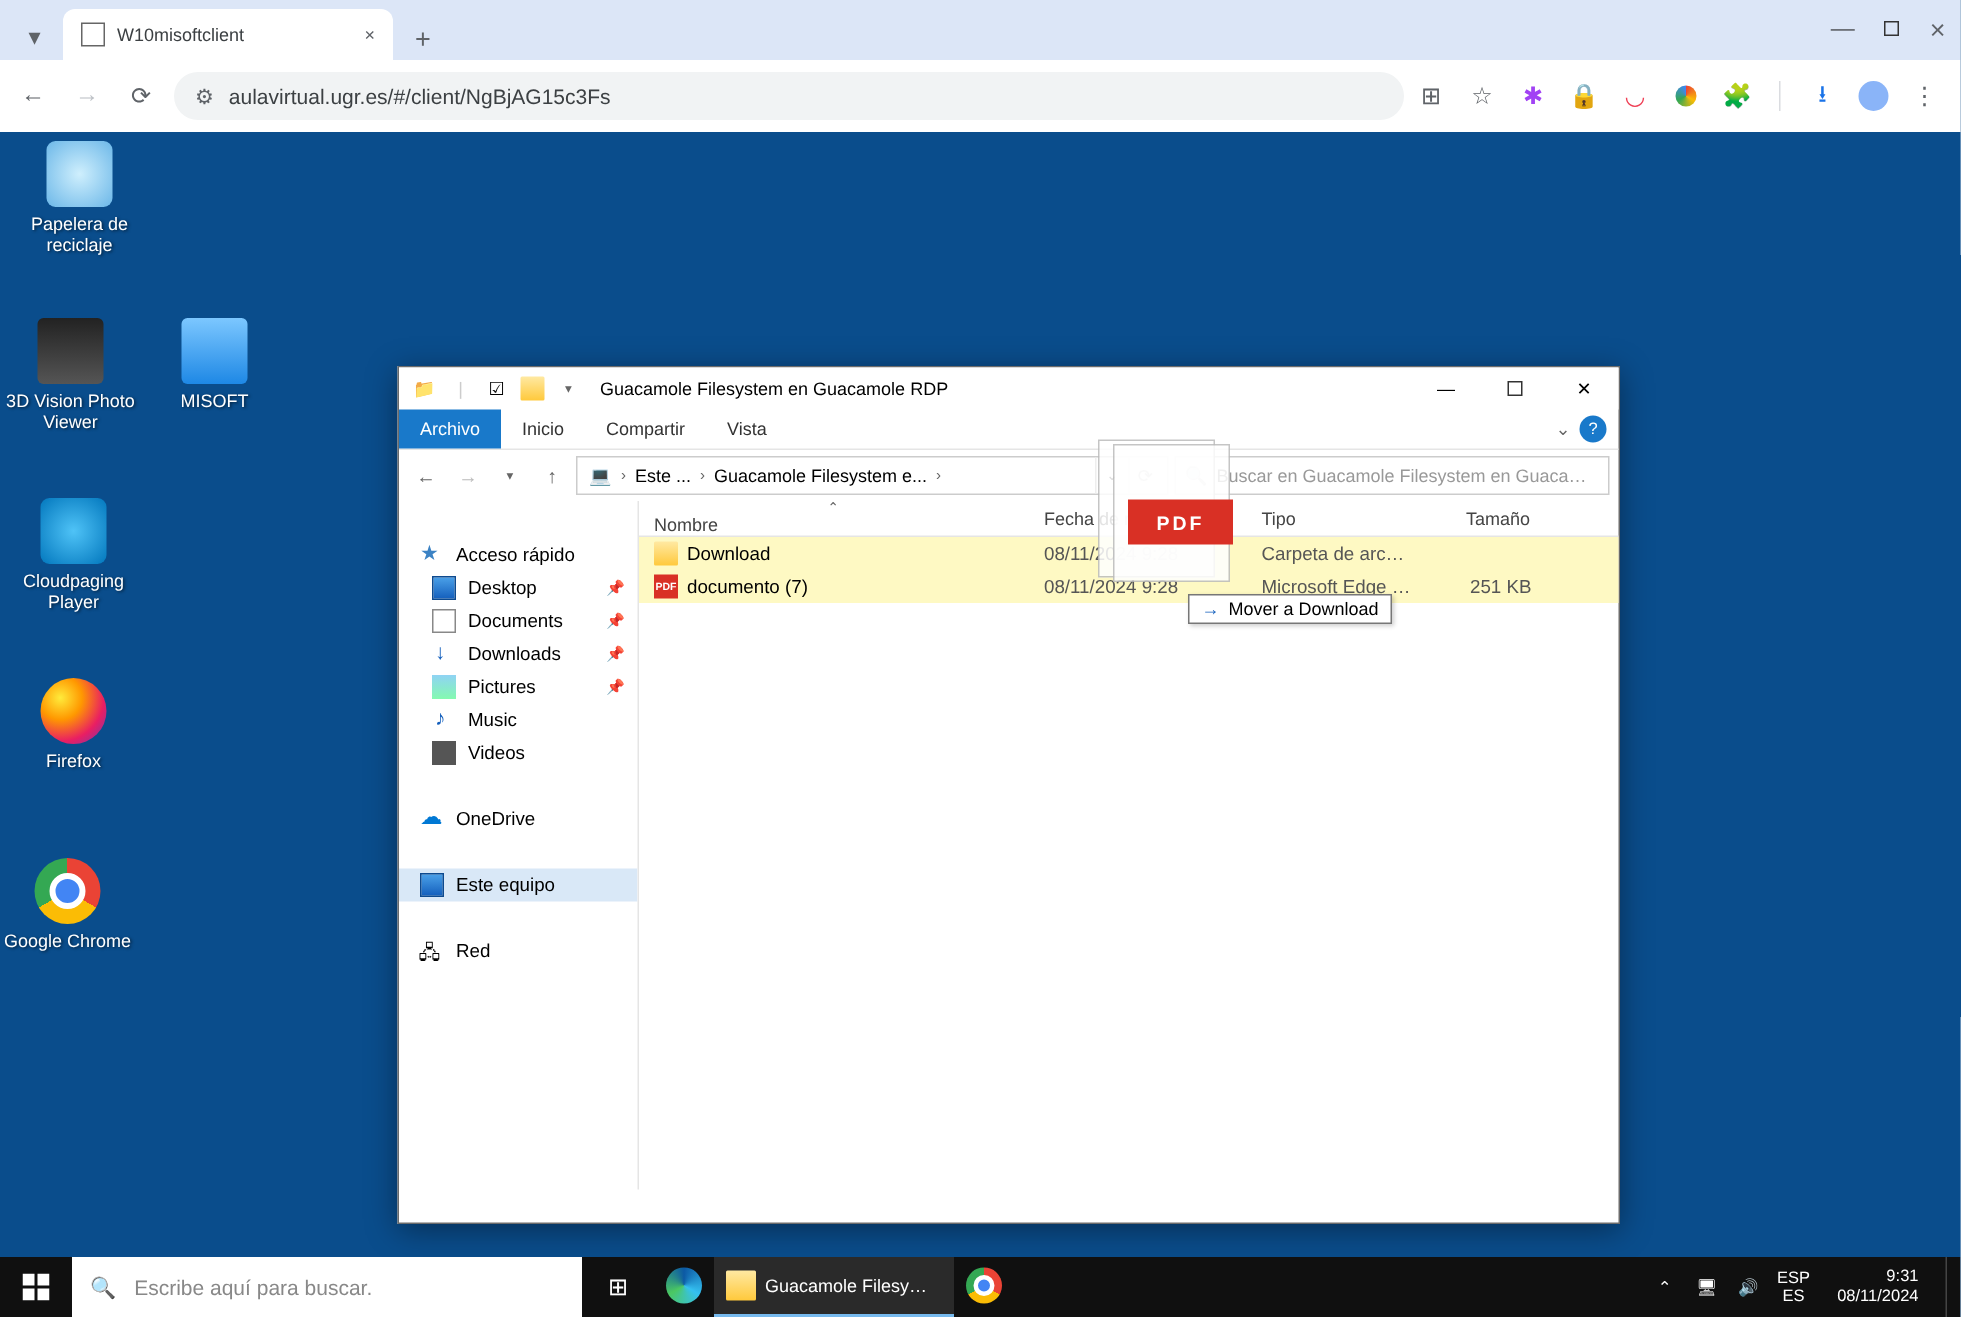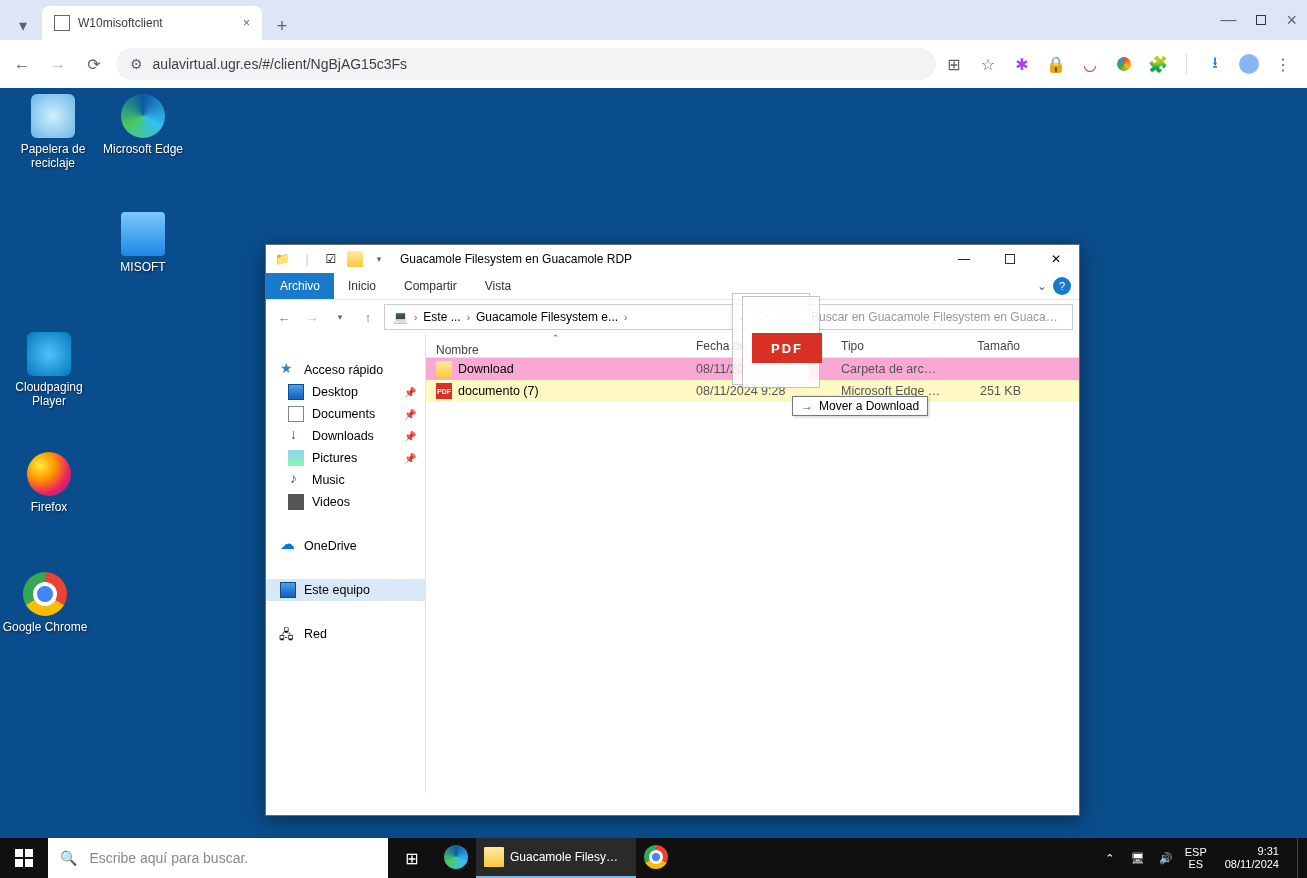--- a/index.html
+++ b/index.html
@@ -66,21 +66,21 @@
 .colheaders .col.date { width:145px;}
 .colheaders .col.type { width:120px;}
 .colheaders .col.size { width:80px; justify-content:flex-end;}
 .colheaders .sortarrow { position:absolute; left:50%; top:-1px; transform:translateX(-50%); font-size:9px; color:#666;}
 .filerow { height:22px; display:flex; align-items:center; font-size:12.5px; color:#000; cursor:pointer;}
 .filerow .cell { padding:0 10px;}
 .filerow .cell.name { width:260px; display:flex; align-items:center; gap:6px;}
 .filerow .cell.date { width:145px; color:#555;}
 .filerow .cell.type { width:120px; color:#555; overflow:hidden; text-overflow:ellipsis; white-space:nowrap;}
 .filerow .cell.size { width:80px; text-align:right; color:#555;}
-.filerow.drop-target { background:#f9a8d4;}
+.filerow.drop-target { background:#fef9c3;}
 .filerow.selected { background:#fef9c3;}
 .fileicon { width:16px; height:16px; flex-shrink:0;}
 .statusbar { height:22px; border-top:1px solid #e5e5e5; display:flex; align-items:center; font-size:11.5px; padding:0 10px; gap:18px; color:#444;}
 .statusbar .viewbtns { margin-left:auto; display:flex; gap:2px;}
 .statusbar .vbtn { width:22px; height:18px; border:1px solid #ccc; cursor:pointer;}
 .statusbar .vbtn.active { background:#cce5ff; border-color:#5a9bd5;}
 
 
 .drag-ghost { position:absolute; left:732px; top:205px; width:100px; height:95px; pointer-events:none;}
 .drag-ghost .paper { position:absolute; width:78px; height:92px; background:#fff; border:1px solid #bbb; opacity:.85;}
@@ -165,23 +165,23 @@
       <div class="ic">⋮</div>
     </div>
   </div>
 </div>
 
 <div class="rdp">
   <div class="desktop-icon" style="left:10px; top:6px;">
     <div class="icon" style="background:radial-gradient(#cfeffd,#6bb7e8);border-radius:6px;"></div>
     <div class="label">Papelera de reciclaje</div>
   </div>
-  <div class="desktop-icon" style="left:100px; top:6px;">
-    <div class="icon" style="background:conic-gradient(#0c59a4,#35c1f1,#4bc862,#0c59a4);border-radius:50%;"></div>
-    <div class="label">Microsoft Edge</div>
+  <div class="desktop-icon" style="left:4px; top:124px;">
+    <div class="icon" style="background:linear-gradient(#222,#555);"></div>
+    <div class="label">3D Vision Photo Viewer</div>
   </div>
   <div class="desktop-icon" style="left:100px; top:124px;">
     <div class="icon" style="background:linear-gradient(#7cc7ff,#1e88e5);border-radius:4px;"></div>
     <div class="label">MISOFT</div>
   </div>
   <div class="desktop-icon" style="left:6px; top:244px;">
     <div class="icon" style="background:radial-gradient(#4fc3f7,#0277bd);border-radius:6px;"></div>
     <div class="label">Cloudpaging Player</div>
   </div>
   <div class="desktop-icon" style="left:6px; top:364px;">

